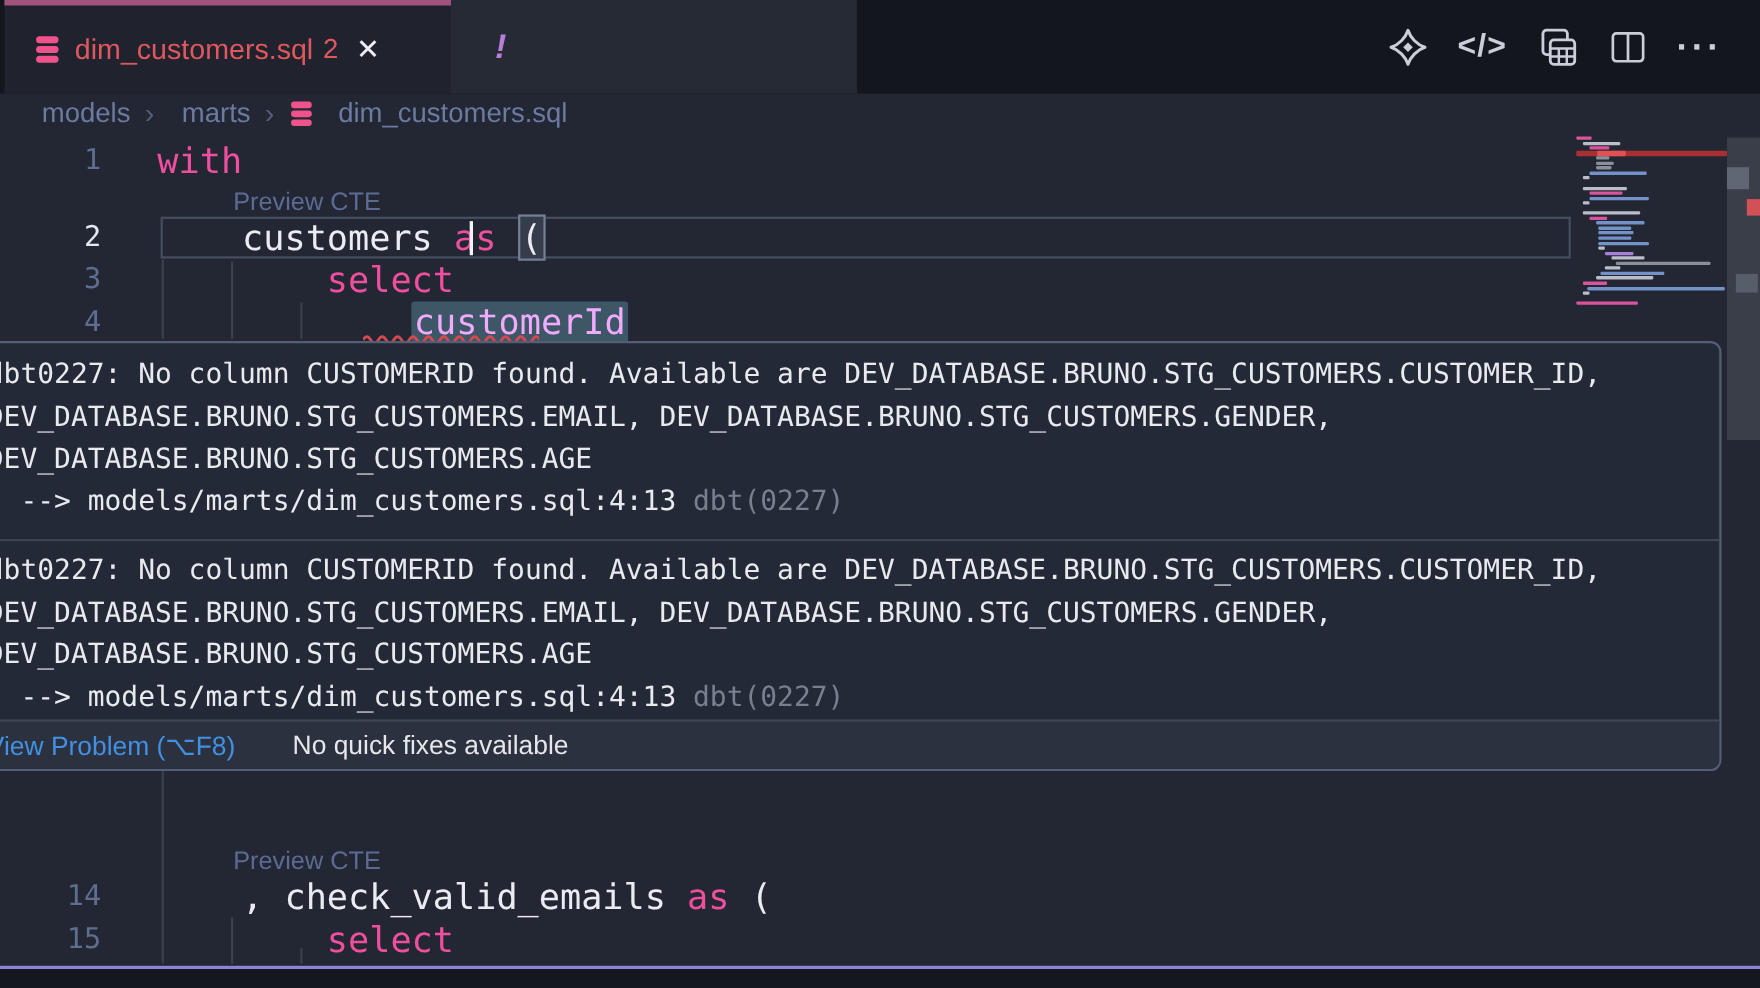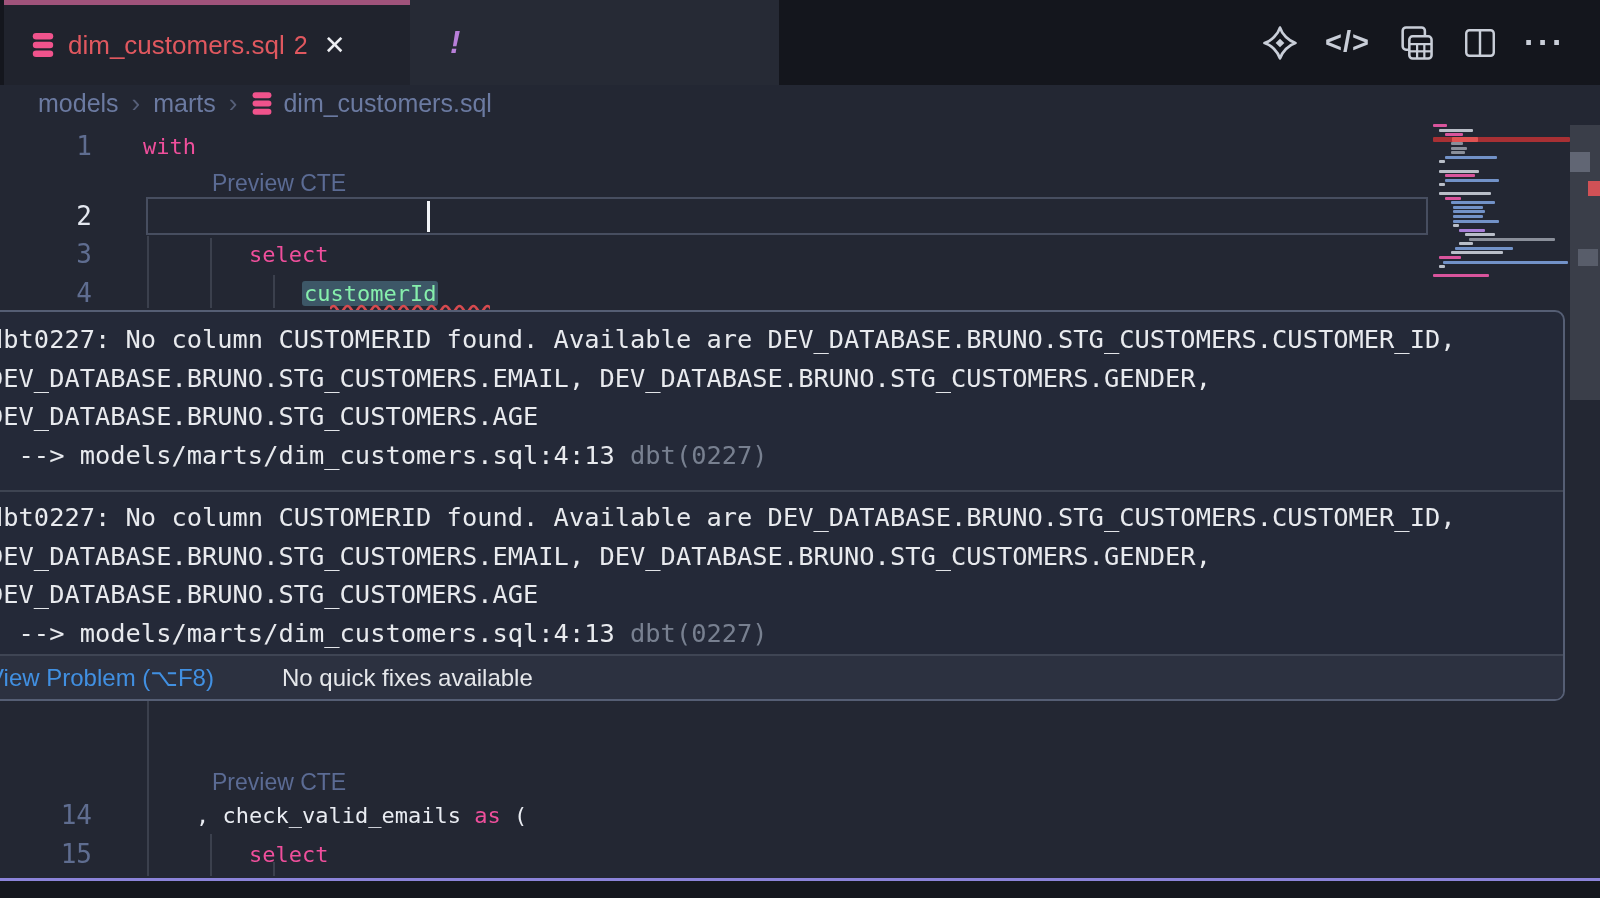--- a/index.html
+++ b/index.html
@@ -19,37 +19,37 @@
   .bang{color:#b87fd9;font-size:31px;font-weight:bold;font-style:italic;margin-left:40px;}
   .dbicon{display:inline-block;margin-left:26px;line-height:0;}
   .tab-actions{position:absolute;right:34px;top:0;height:85px;display:flex;align-items:center;gap:26px;}
   .actionicon{color:#c9ced8;line-height:0;cursor:pointer;}
   .icon-code{font-size:29px;line-height:1;font-weight:bold;letter-spacing:1px;}
   .icon-dots{font-size:33px;line-height:1;font-weight:bold;letter-spacing:3px;}
 
   
   .breadcrumb{position:absolute;left:0;top:85px;width:1600px;height:37px;display:flex;
               align-items:center;font-size:25px;color:#6b7aa1;}
-  .bc-item{margin-left:0;cursor:pointer;}
+  .bc-item{margin-left:12px;cursor:pointer;}
   .bc-first{margin-left:38px;}
   .bc-sep{color:#565f78;margin:0 13px;font-size:26px;}
   .bc-db{line-height:0;margin-right:9px;}
 
   
   .code-layer{position:absolute;inset:0;}
   .crow{position:absolute;left:0;width:1600px;height:39px;}
   .lnum{position:absolute;left:0;top:0;width:92px;text-align:right;
         font-family:"DejaVu Sans Mono",monospace;font-size:26px;line-height:39px;color:#5f6d90;}
   .current .lnum{color:#e3e7ef;}
   .ctext{position:absolute;left:143px;top:0;white-space:pre;
-         font-family:"DejaVu Sans Mono",monospace;font-size:22px;line-height:39px;}
+         font-family:"DejaVu Sans Mono",monospace;font-size:32px;line-height:39px;}
   .tk-kw{color:#ef4f9c;}
   .tk-pl{color:#e9ecf2;}
   .tk-brkt{color:#e9ecf2;background:#353c4b;border:2px solid #757e92;padding:0 1px;}
-  .tk-hl{color:#86efac;background:#3d5767;border-radius:3px;padding:0 2px;text-align:right;}
+  .tk-hl{color:#f0abfc;background:#3d5767;border-radius:3px;padding:0 2px;text-align:right;}
   .codelens{position:absolute;left:212px;font-size:23px;color:#5b6b94;cursor:pointer;}
 
   .cur-line-box{position:absolute;left:146px;top:197px;width:1282px;height:38px;
                 border:2px solid #474e60;box-sizing:border-box;}
   .cursor{position:absolute;left:427px;top:201px;width:3px;height:31px;background:#f2f4f8;}
   .squiggle{position:absolute;left:330px;top:302px;width:160px;height:10px;}
   .iguide{position:absolute;width:2px;background:#3b404d;}
 
   
   .minimap{position:absolute;left:1400px;top:118px;width:170px;height:300px;}
@@ -67,21 +67,21 @@
   
   .hover-popup{position:absolute;left:-18px;top:310px;width:1583px;height:391px;box-sizing:border-box;
                background:#242938;border:2px solid #555e74;border-radius:10px;overflow:hidden;}
   .hblock{position:absolute;left:4px;white-space:pre;
           font-family:"DejaVu Sans Mono",monospace;font-size:25.4px;line-height:38.5px;color:#e8eaee;}
   .hcode{color:#788090;}
   .hdivider{position:absolute;left:0;top:178px;width:100%;height:2px;background:#3e4452;}
   .hstatus{position:absolute;left:0;bottom:0;width:100%;height:45px;background:#2c3140;
            border-top:2px solid #3f4554;box-sizing:border-box;}
   .hlink{position:absolute;left:4px;top:8px;font-size:24px;color:#4190e2;white-space:pre;cursor:pointer;}
-  .hfixes{position:absolute;left:282px;top:8px;font-size:24px;color:#e5e7ea;white-space:pre;margin-left:16px;}
+  .hfixes{position:absolute;left:282px;top:8px;font-size:24px;color:#e5e7ea;white-space:pre;}
 
   
   .purple-line{position:absolute;left:0;top:878px;width:1600px;height:3px;background:#8c84da;}
   .bottom-strip{position:absolute;left:0;top:881px;width:1600px;height:17px;background:#15171e;}
 </style>
 </head>
 <body>
 
 <div class="screen">
 
@@ -147,20 +147,21 @@
   <div class="cur-line-box"></div>
 
   <div class="code-layer" id="rows-top">
       <div class="crow" style="top: 127px;">
         <div class="lnum">1</div>
         <div class="ctext"><span class="tk-kw">with</span></div>
       </div>
       <div class="codelens" style="top: 169.5px;">Preview CTE</div>
       <div class="crow current" style="top: 196.5px;">
         <div class="lnum">2</div>
+        <div class="ctext"><span class="tk-pl">    customers </span><span class="tk-kw">as</span><span class="tk-pl"> </span><span class="tk-brkt">(</span></div>
       </div>
       <div class="crow" style="top: 235px;">
         <div class="lnum">3</div>
         <div class="ctext"><span class="tk-pl">        </span><span class="tk-kw">select</span></div>
       </div>
       <div class="crow" style="top: 273.5px;">
         <div class="lnum">4</div>
         <div class="ctext"><span class="tk-pl">            </span><span class="tk-hl">customerId</span></div>
       </div>
     </div>

